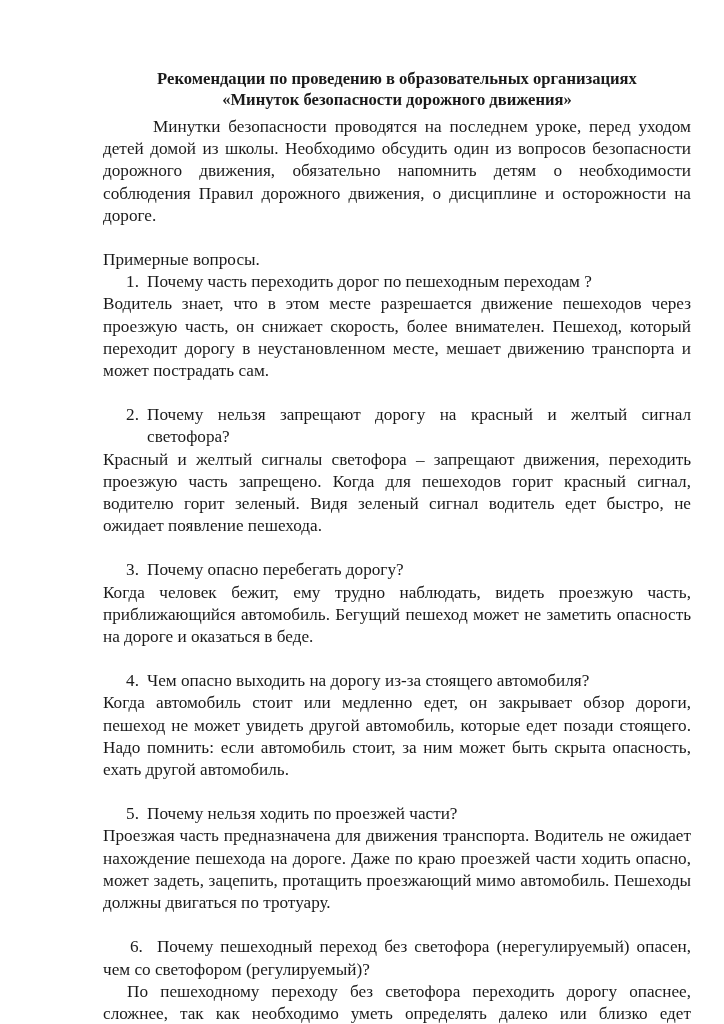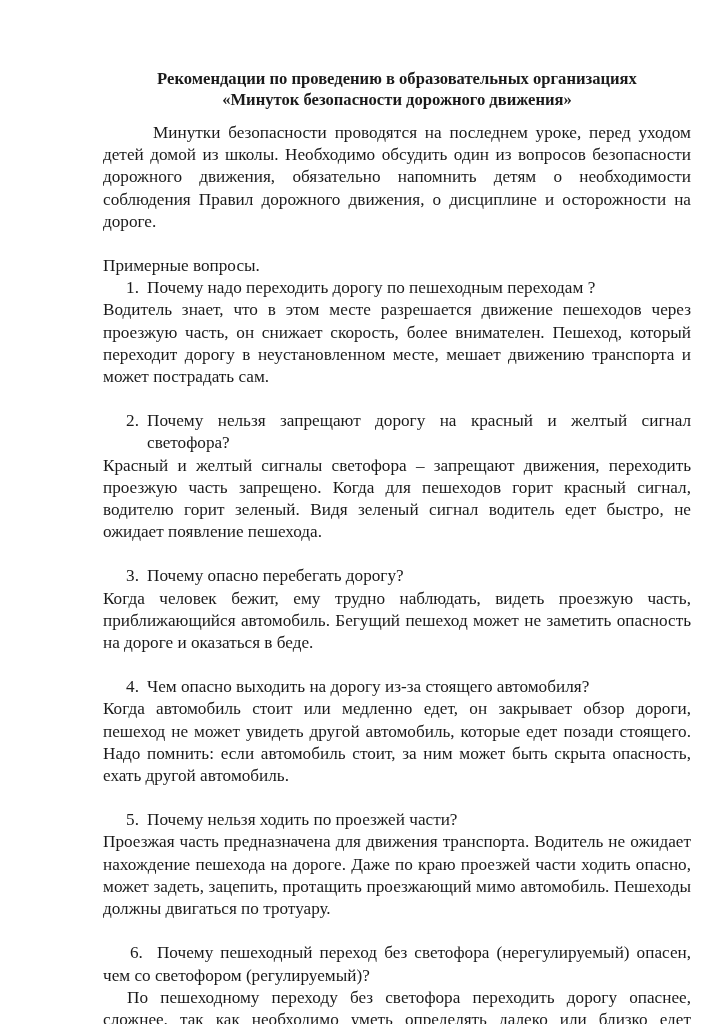--- a/index.html
+++ b/index.html
@@ -7,21 +7,21 @@
       width: 724px; height: 1024px; overflow: hidden; position: relative;
       font-family: "Liberation Serif", "DejaVu Serif", serif;
       color: #1a1a1a;
     }
     .page {
       position: absolute; left: 103px; top: 68px; width: 588px;
       font-size: 17.2px; line-height: 22.2px;
     }
     .title {
       text-align: center; font-weight: bold; font-size: 16.6px; line-height: 21px;
-      margin: 0 0 12px 0;
+      margin: 0 0 6px 0;
     }
     p { margin: 0; text-align: justify; }
     .intro { text-indent: 50px; }
     .heading { margin-top: 22px; }
     .q { display: flex; text-align: justify; }
     .q .num { width: 44px; flex: none; text-align: right; padding-right: 8px; box-sizing: border-box; }
     .q .qtext { flex: 1; text-align: justify; }
     .gap { margin-top: 22px; }
     .q6 { text-indent: 27px; }
     .a6 { text-indent: 24px; }
@@ -34,21 +34,21 @@
     <div>Рекомендации по проведению в образовательных организациях</div>
     <div>«Минуток безопасности дорожного движения»</div>
   </div>
 
   <p class="intro">Минутки безопасности проводятся на последнем уроке, перед уходом детей домой из школы. Необходимо обсудить один из вопросов безопасности дорожного движения, обязательно напомнить детям о необходимости соблюдения Правил дорожного движения, о дисциплине и осторожности на дороге.</p>
 
   <p class="heading">Примерные вопросы.</p>
 
   <div class="q">
     <span class="num">1.</span>
-    <span class="qtext">Почему надо переходить дорогу по пешеходным переходам ?</span>
+    <span class="qtext">Почему часть переходить дорог по пешеходным переходам ?</span>
   </div>
   <p>Водитель знает, что в этом месте разрешается движение пешеходов через проезжую часть, он снижает скорость, более внимателен. Пешеход, который переходит дорогу в неустановленном месте, мешает движению транспорта и может пострадать сам.</p>
 
   <div class="q gap">
     <span class="num">2.</span>
     <span class="qtext">Почему нельзя запрещают дорогу на красный и желтый сигнал светофора?</span>
   </div>
   <p>Красный и желтый сигналы светофора – запрещают движения, переходить проезжую часть запрещено. Когда для пешеходов горит красный сигнал, водителю горит зеленый. Видя зеленый сигнал водитель едет быстро, не ожидает появление пешехода.</p>
 
   <div class="q gap">

